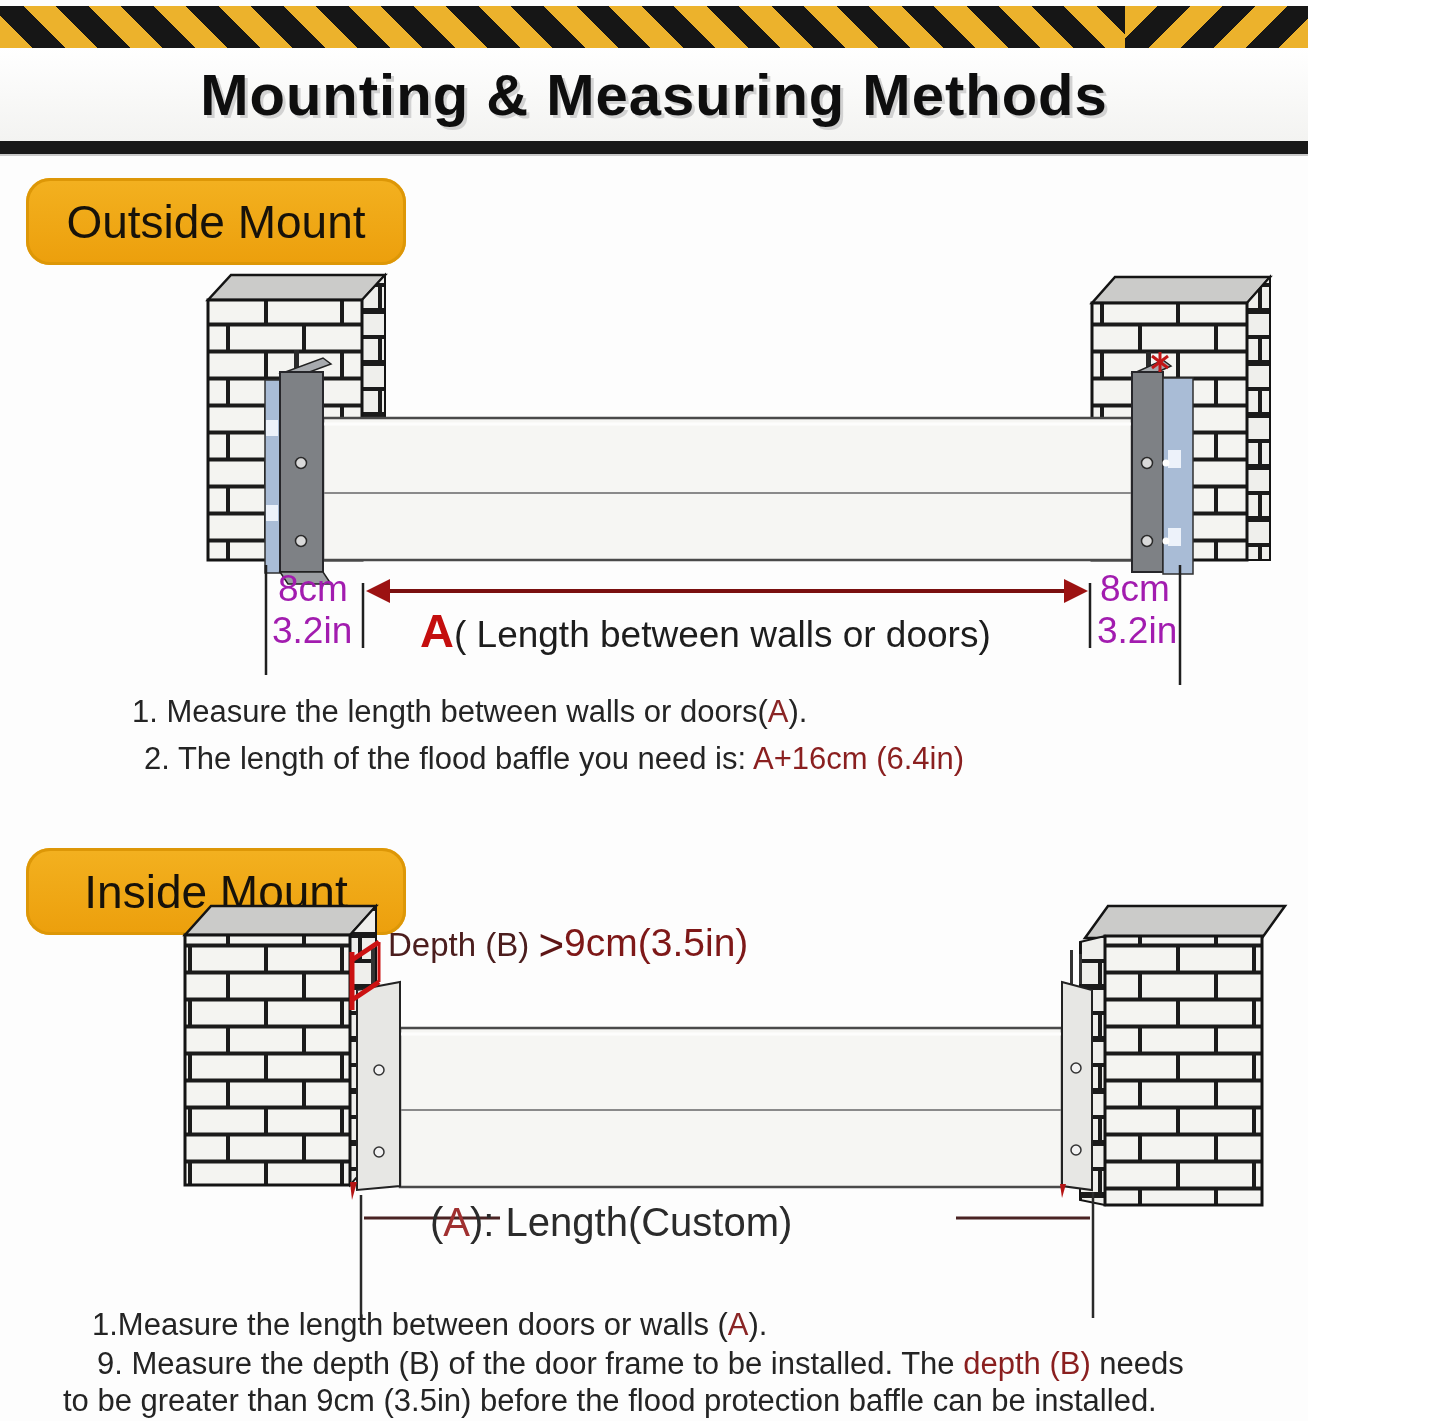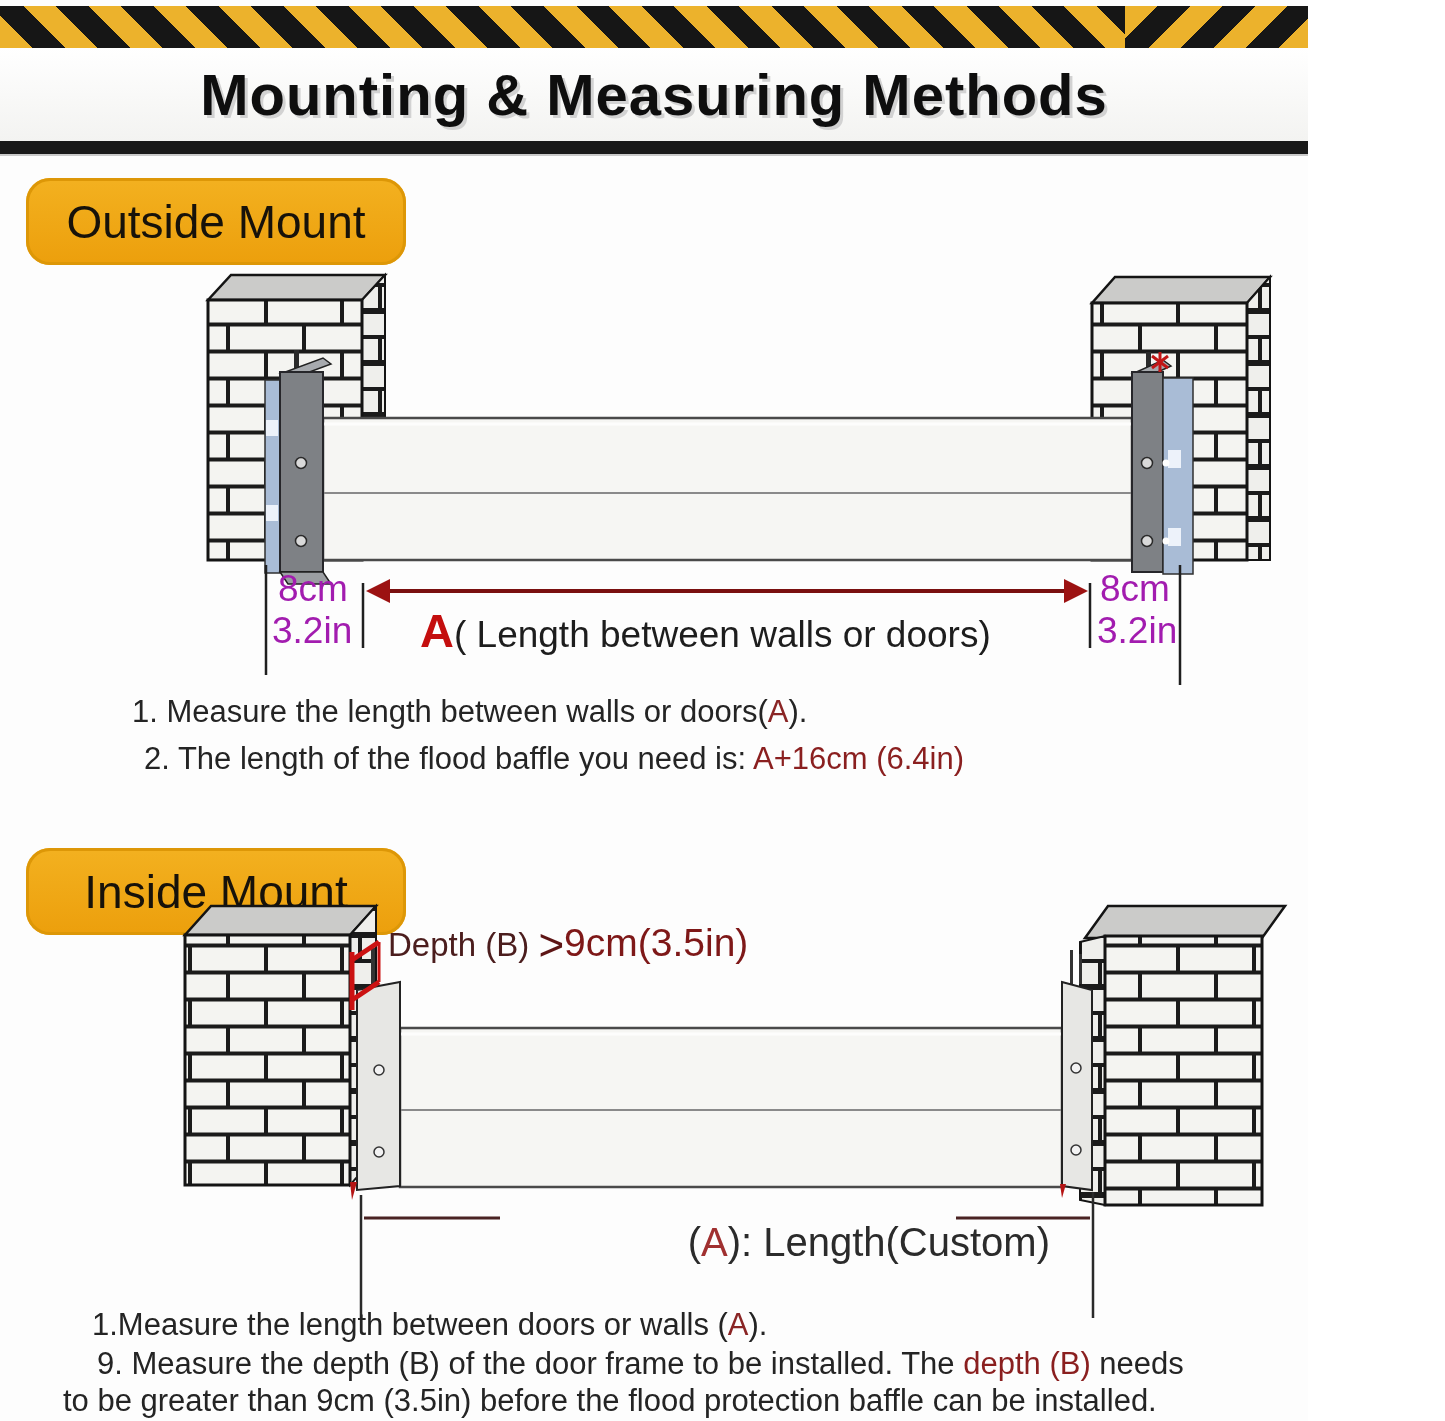--- a/index.html
+++ b/index.html
@@ -28,22 +28,22 @@
   
   svg.draw{position:absolute;top:0;left:0;}
   
   .meas{position:absolute;font-size:37px;color:#a21caf;line-height:1.0;}
   .span-label{position:absolute;top:603px;left:420px;width:660px;text-align:left;
      font-size:37px;color:#1d1d1d;white-space:nowrap;}
   .span-label .big-a{font-size:47px;font-weight:bold;color:#C40E0E;}
   .depth-label{position:absolute;top:920px;left:388px;white-space:nowrap;color:#4b1d1d;font-size:33px;}
   .depth-label .gt{font-size:44px;color:#5d1515;vertical-align:-4px;}
   .depth-label .val{font-size:39px;color:#7E1818;}
-  .length-label{position:absolute;top:1200px;left:430px;width:620px;text-align:right;
-     font-size:40px;color:#2b2b2b;white-space:nowrap;margin-top:20px;}
+  .length-label{position:absolute;top:1200px;left:430px;width:620px;text-align:left;
+     font-size:40px;color:#2b2b2b;white-space:nowrap;}
   .length-label .a-red{color:#A03030;}
   
   .step{position:absolute;font-size:31px;color:#242424;white-space:nowrap;}
   .em-red{color:#8A1F1F;}
   .a-red{color:#8A2525;}
 </style>
 </head>
 <body>
 
 <div class="page">

